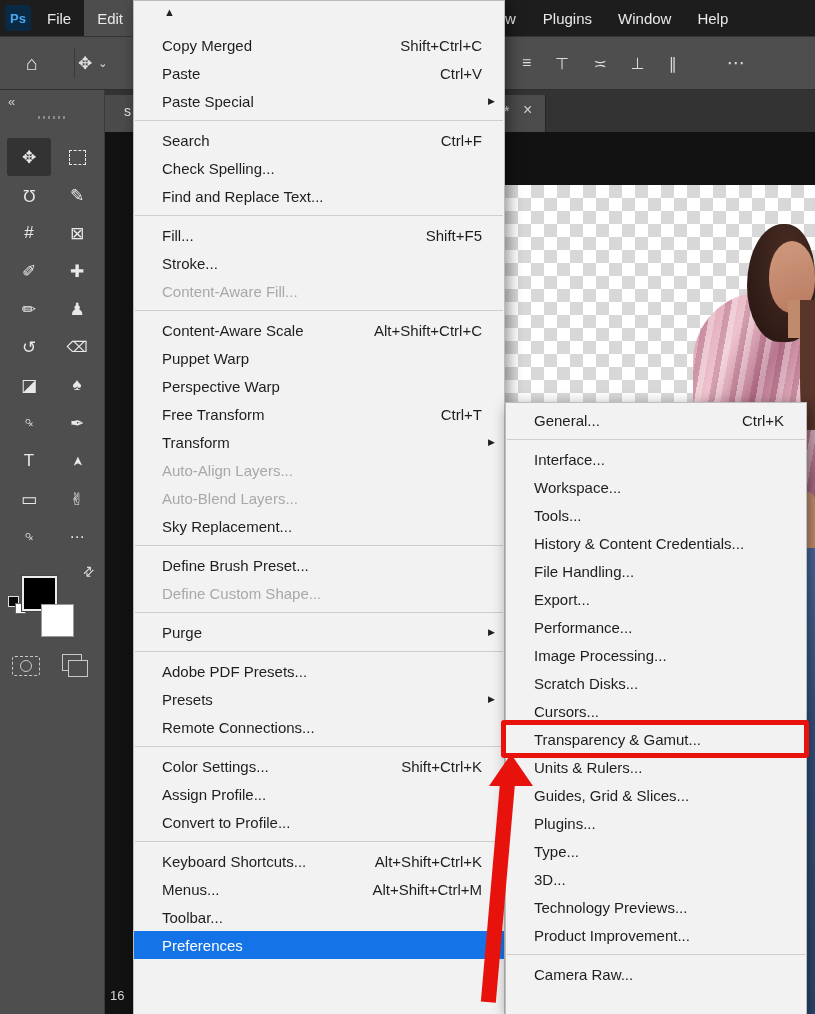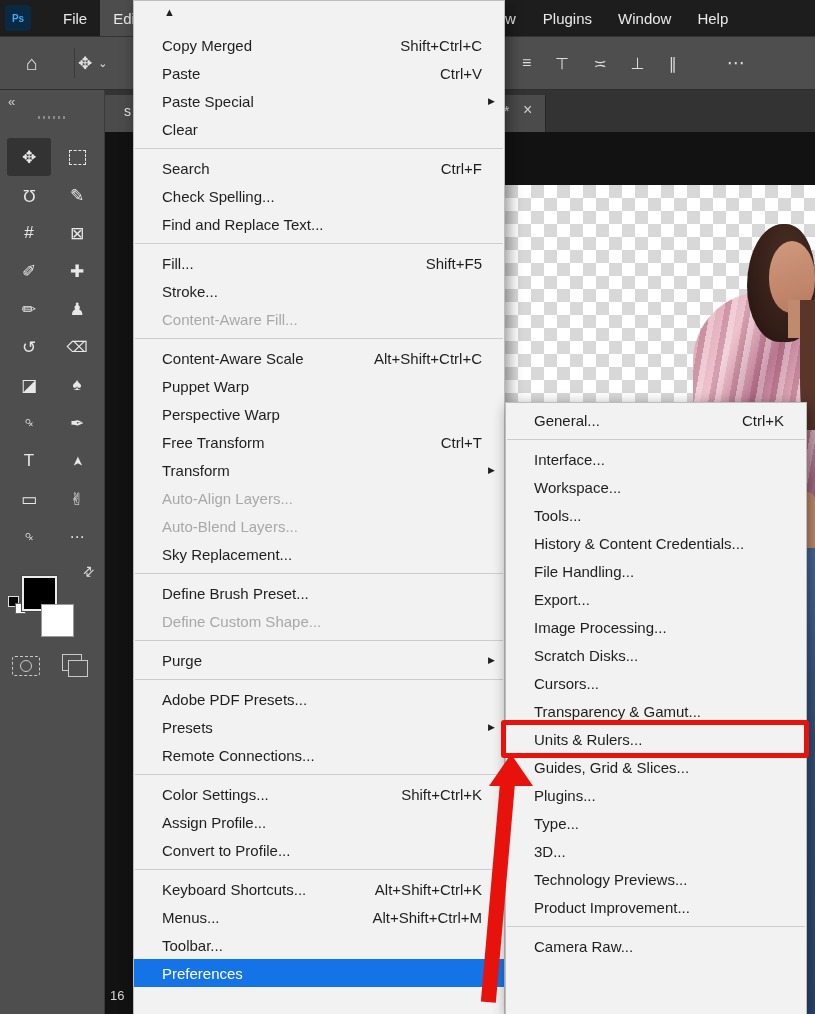--- a/index.html
+++ b/index.html
@@ -3,23 +3,23 @@
 <meta charset="utf-8">
 <style>
   html,body{margin:0;padding:0;background:#000;}
   .screen{position:relative;width:815px;height:1014px;overflow:hidden;background:#1e1e1e;
           font-family:"Liberation Sans","DejaVu Sans",sans-serif;}
 
   
   .menubar{position:absolute;left:0;top:0;width:815px;height:36px;background:#1d1d1d;z-index:30;
            color:#e9e9e9;font-size:15px;}
   .ps-logo{position:absolute;left:5px;top:5px;width:26px;height:26px;background:#0a2a44;border-radius:4px;
-           color:#47a8f5;font-size:10px;font-weight:bold;display:flex;align-items:center;justify-content:center;}
+           color:#47a8f5;font-size:13px;font-weight:bold;display:flex;align-items:center;justify-content:center;}
   .mb-group{position:absolute;top:0;height:36px;display:flex;align-items:stretch;}
-  #mb-left{left:50px;}
+  #mb-left{left:34px;}
   #mb-right{left:505px;}
   .mb-item{display:flex;align-items:center;padding:0 13px;cursor:default;white-space:nowrap;}
   .mb-item.active{background:#4d4d4d;text-align:center;}
   .mb-item.frag{padding:0 14px 0 0;}
 
   
   .options-bar{position:absolute;left:0;top:36px;width:815px;height:54px;background:#4e4e4e;
                border-top:1px solid #333;border-bottom:1px solid #2e2e2e;z-index:20;box-sizing:border-box;}
   #ob-left{position:absolute;left:0;top:0;height:100%;display:flex;align-items:center;}
   #ob-left span{color:#e2e2e2;}
@@ -266,24 +266,20 @@
         </div>
         <div class="menu-item" data-name="edit-menu-item-paste">
           <span class="mi-label" data-name="menu-item-label">Paste</span>
           <span class="mi-shortcut" data-name="menu-item-shortcut">Ctrl+V</span>
           <span class="mi-arrow" data-name="submenu-arrow-icon"></span>
         </div>
         <div class="menu-item" data-name="edit-menu-item-paste-special">
           <span class="mi-label" data-name="menu-item-label">Paste Special</span>
           <span class="mi-arrow" data-name="submenu-arrow-icon">▶</span>
         </div>
-        <div class="menu-item" data-name="edit-menu-item-clear">
-          <span class="mi-label" data-name="menu-item-label">Clear</span>
-          <span class="mi-arrow" data-name="submenu-arrow-icon"></span>
-        </div>
         <div class="menu-sep" data-name="edit-menu-separator"></div>
         <div class="menu-item" data-name="edit-menu-item-search">
           <span class="mi-label" data-name="menu-item-label">Search</span>
           <span class="mi-shortcut" data-name="menu-item-shortcut">Ctrl+F</span>
           <span class="mi-arrow" data-name="submenu-arrow-icon"></span>
         </div>
         <div class="menu-item" data-name="edit-menu-item-check-spelling">
           <span class="mi-label" data-name="menu-item-label">Check Spelling...</span>
           <span class="mi-arrow" data-name="submenu-arrow-icon"></span>
         </div>
@@ -428,20 +424,24 @@
           <span class="mi-arrow" data-name="submenu-arrow-icon"></span>
         </div>
         <div class="menu-item" data-name="preferences-item-file-handling">
           <span class="mi-label" data-name="menu-item-label">File Handling...</span>
           <span class="mi-arrow" data-name="submenu-arrow-icon"></span>
         </div>
         <div class="menu-item" data-name="preferences-item-export">
           <span class="mi-label" data-name="menu-item-label">Export...</span>
           <span class="mi-arrow" data-name="submenu-arrow-icon"></span>
         </div>
+        <div class="menu-item" data-name="preferences-item-performance">
+          <span class="mi-label" data-name="menu-item-label">Performance...</span>
+          <span class="mi-arrow" data-name="submenu-arrow-icon"></span>
+        </div>
         <div class="menu-item" data-name="preferences-item-image-processing">
           <span class="mi-label" data-name="menu-item-label">Image Processing...</span>
           <span class="mi-arrow" data-name="submenu-arrow-icon"></span>
         </div>
         <div class="menu-item" data-name="preferences-item-scratch-disks">
           <span class="mi-label" data-name="menu-item-label">Scratch Disks...</span>
           <span class="mi-arrow" data-name="submenu-arrow-icon"></span>
         </div>
         <div class="menu-item" data-name="preferences-item-cursors">
           <span class="mi-label" data-name="menu-item-label">Cursors...</span>

